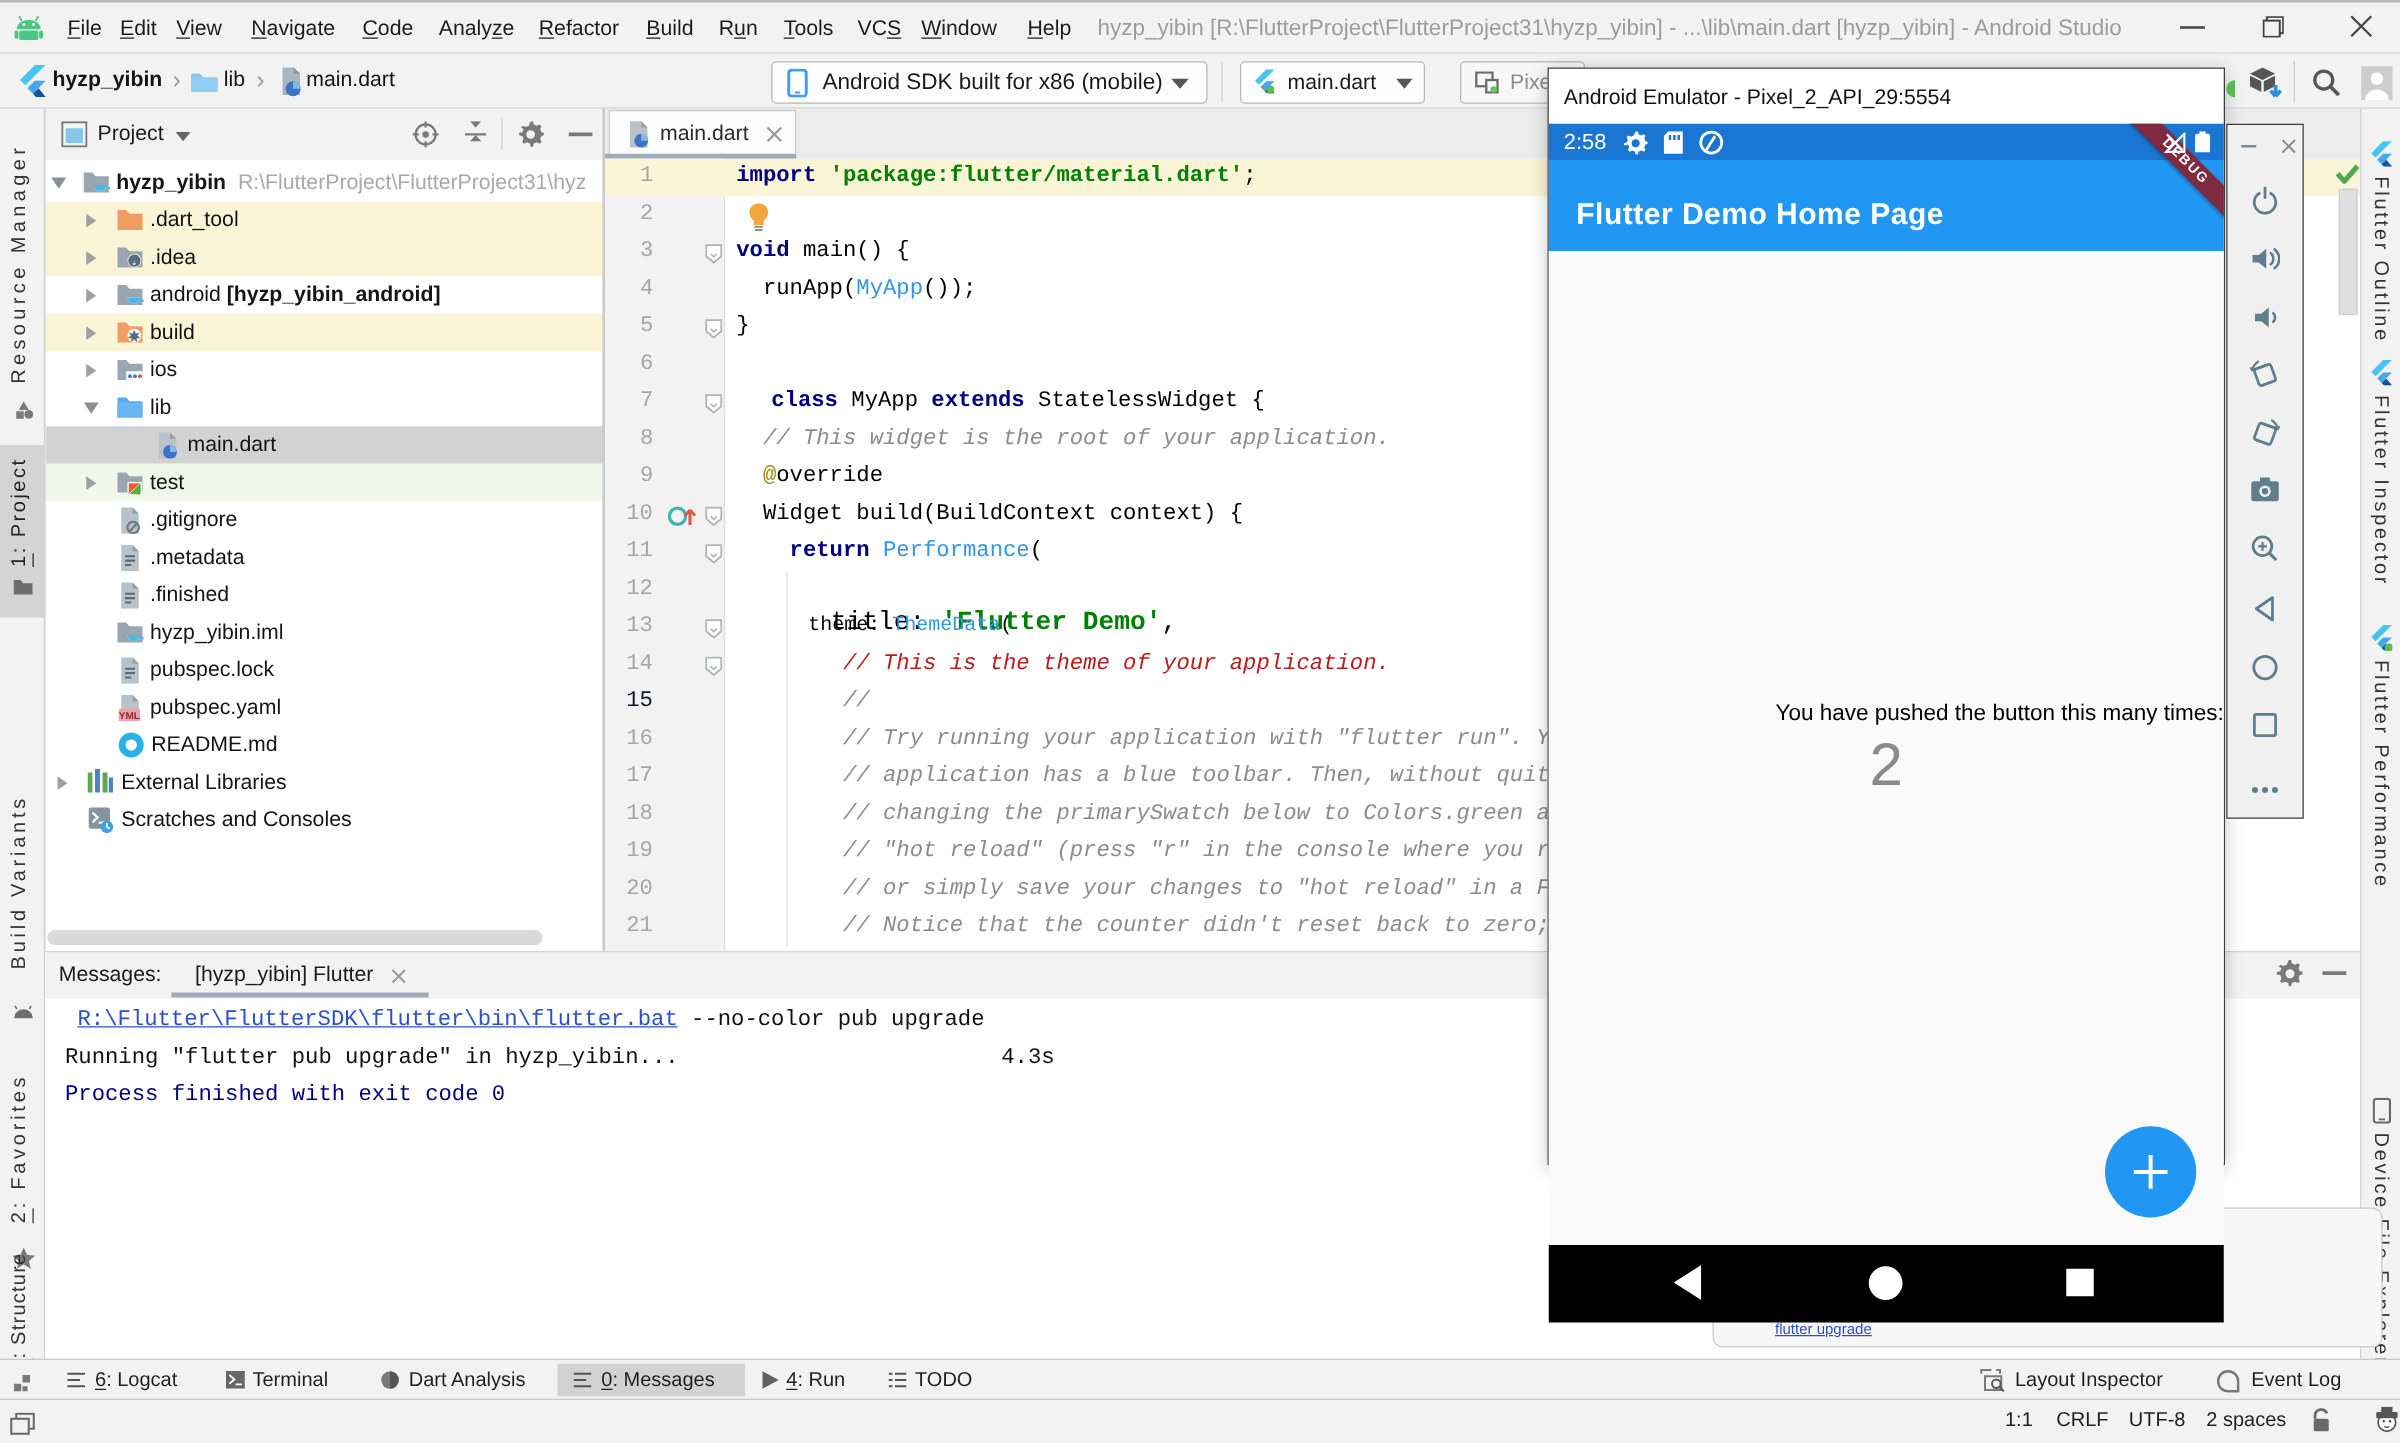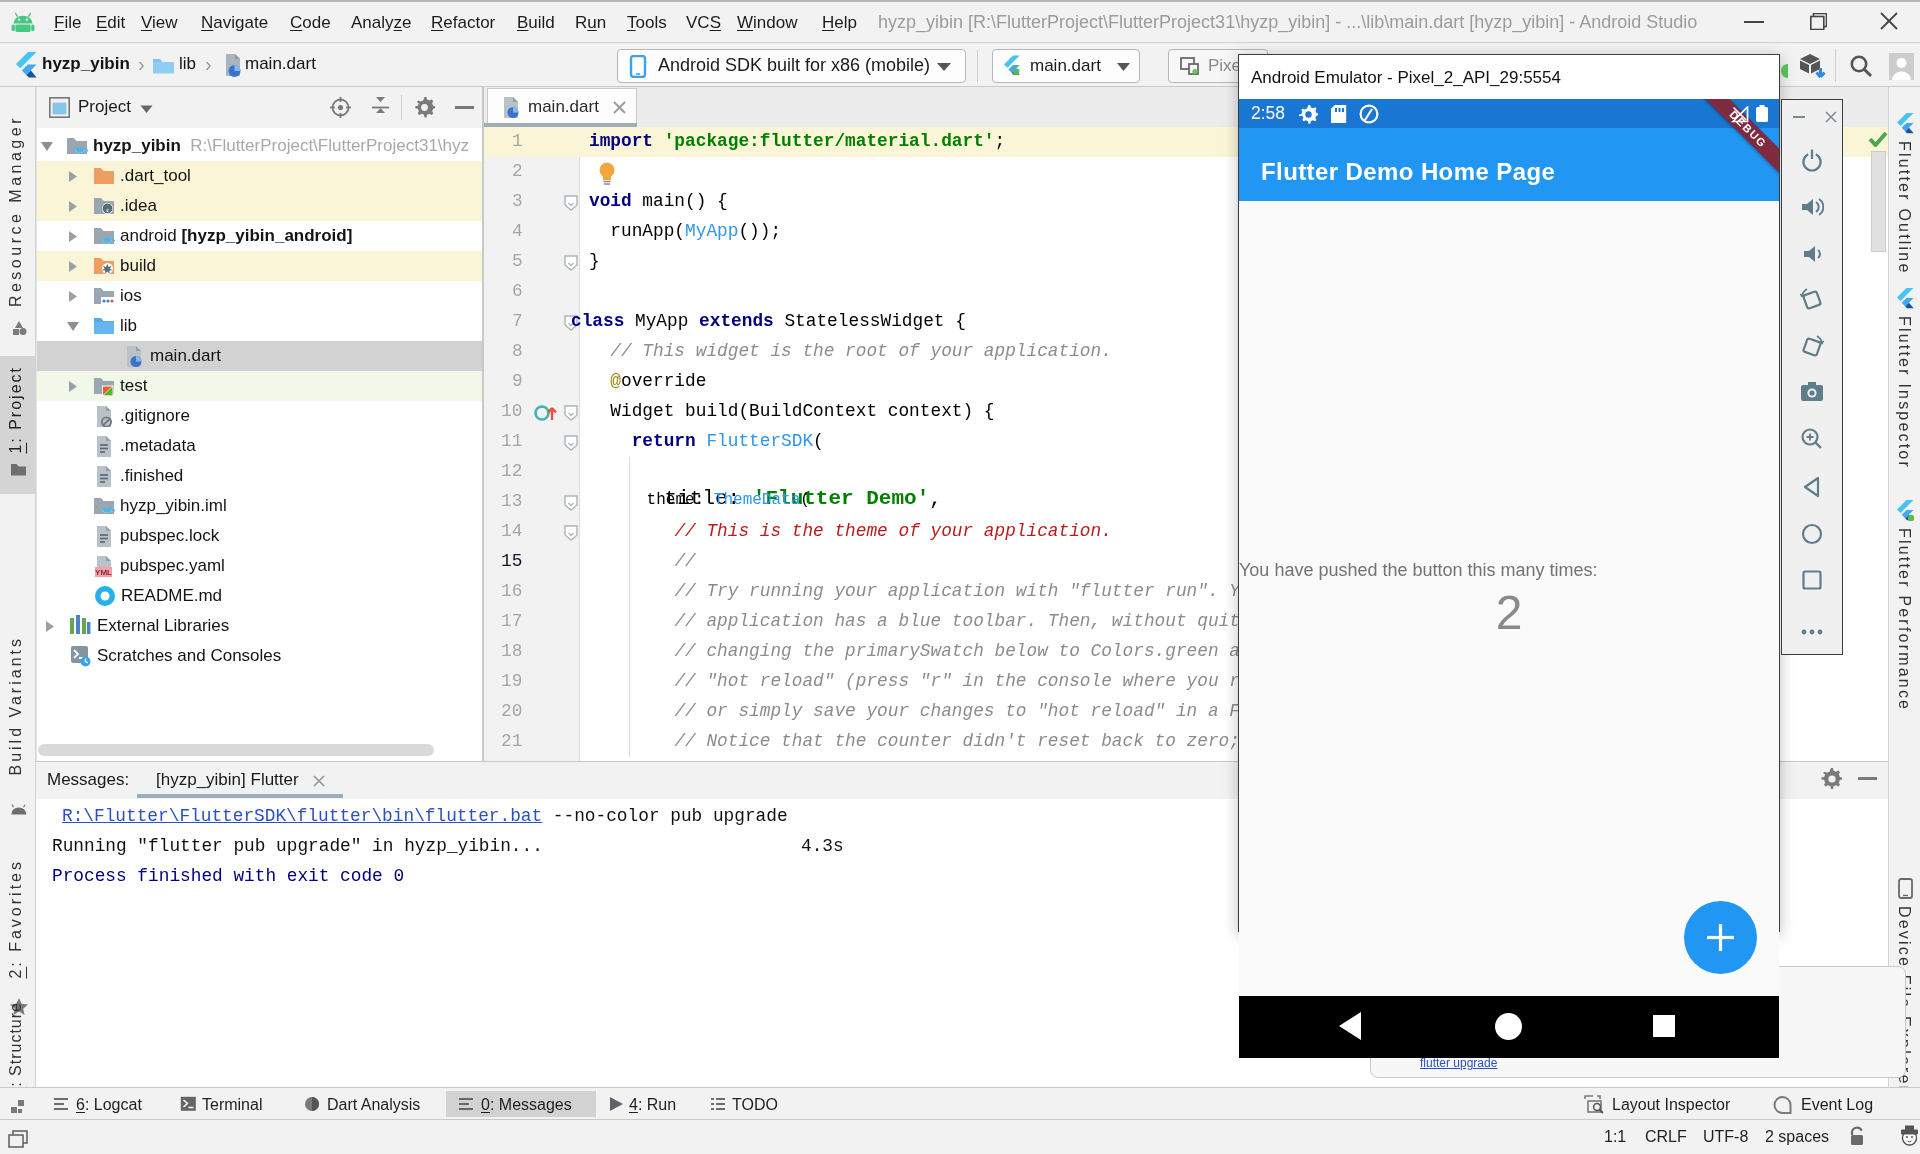--- a/index.html
+++ b/index.html
@@ -417,25 +417,25 @@
       <line x1="5.5" y1="19.5" x2="12.5" y2="19.5"></line>
       <line x1="6" y1="22" x2="12" y2="22"></line>
     </g>
   </svg>
 <div class="a" style="left:629px;top:457px;width:1px;height:300px;background:#dcdcdc"></div>
 <div class="a" style="left:609px;top:217px;width:1px;height:0px;background:#dcdcdc"></div>
 <div class="a mono" style="left:589px;top:131px;white-space:pre;font-size:17.8px;color:#000;letter-spacing:0px"><span style="color:#000080;font-weight:bold">import </span><span style="color:#008000;font-weight:bold">'package:flutter/material.dart'</span><span style="">;</span></div>
 <div class="a mono" style="left:589px;top:191px;white-space:pre;font-size:17.8px;color:#000;letter-spacing:0px"><span style="color:#000080;font-weight:bold">void </span><span style="">main() {</span></div>
 <div class="a mono" style="left:589px;top:221px;white-space:pre;font-size:17.8px;color:#000;letter-spacing:0px"><span style="">  runApp(</span><span style="color:#2f96ea">MyApp</span><span style="">());</span></div>
 <div class="a mono" style="left:589px;top:251px;white-space:pre;font-size:17.8px;color:#000;letter-spacing:0px"><span style="">}</span></div>
-<div class="a mono" style="left:571px;top:311px;white-space:pre;font-size:17.8px;color:#000;letter-spacing:0px"><span style="color:#000080;font-weight:bold">class </span><span style="">MyApp </span><span style="color:#000080;font-weight:bold">extends </span><span style="">StatelessWidget {</span></div>
+<div class="a mono" style="left:617px;top:311px;white-space:pre;font-size:17.8px;color:#000;letter-spacing:0px"><span style="color:#000080;font-weight:bold">class </span><span style="">MyApp </span><span style="color:#000080;font-weight:bold">extends </span><span style="">StatelessWidget {</span></div>
 <div class="a mono" style="left:589px;top:341px;white-space:pre;font-size:17.8px;color:#000;letter-spacing:0px"><span style="">  </span><span style="color:#8c8c8c;font-style:italic">// This widget is the root of your application.</span></div>
 <div class="a mono" style="left:589px;top:371px;white-space:pre;font-size:17.8px;color:#000;letter-spacing:0px"><span style="">  </span><span style="color:#9e880d">@</span><span style="">override</span></div>
 <div class="a mono" style="left:589px;top:401px;white-space:pre;font-size:17.8px;color:#000;letter-spacing:0px"><span style="">  Widget build(BuildContext context) {</span></div>
-<div class="a mono" style="left:589px;top:431px;white-space:pre;font-size:17.8px;color:#000;letter-spacing:0px"><span style="">    </span><span style="color:#000080;font-weight:bold">return </span><span style="color:#2f96ea">FlutterSDK</span><span style="">(</span></div>
+<div class="a mono" style="left:589px;top:431px;white-space:pre;font-size:17.8px;color:#000;letter-spacing:0px"><span style="">    </span><span style="color:#000080;font-weight:bold">return </span><span style="color:#2f96ea">Performance</span><span style="">(</span></div>
 <div class="a mono" style="left:589px;top:487px;white-space:pre;font-size:21px;color:#000;letter-spacing:0px"><span style="">      title: </span><span style="color:#008000;font-weight:bold">'Flutter Demo'</span><span style="">,</span></div>
 <div class="a mono" style="left:589px;top:491px;white-space:pre;font-size:16px;color:#000;letter-spacing:0px"><span style="">      theme: </span><span style="color:#2f96ea">ThemeData</span><span style="">(</span></div>
 <div class="a mono" style="left:589px;top:521px;white-space:pre;font-size:17.8px;color:#000;letter-spacing:0px"><span style="">        </span><span style="color:#b91c1c;font-style:italic">// This is the theme of your application.</span></div>
 <div class="a mono" style="left:589px;top:551px;white-space:pre;font-size:17.8px;color:#000;letter-spacing:0px"><span style="">        </span><span style="color:#8c8c8c;font-style:italic">//</span></div>
 <div class="a mono" style="left:589px;top:581px;white-space:pre;font-size:17.8px;color:#000;letter-spacing:0px"><span style="">        </span><span style="color:#8c8c8c;font-style:italic">// Try running your application with "flutter run". You'll see the</span></div>
 <div class="a mono" style="left:589px;top:611px;white-space:pre;font-size:17.8px;color:#000;letter-spacing:0px"><span style="">        </span><span style="color:#8c8c8c;font-style:italic">// application has a blue toolbar. Then, without quitting the app, try</span></div>
 <div class="a mono" style="left:589px;top:641px;white-space:pre;font-size:17.8px;color:#000;letter-spacing:0px"><span style="">        </span><span style="color:#8c8c8c;font-style:italic">// changing the primarySwatch below to Colors.green and then invoke</span></div>
 <div class="a mono" style="left:589px;top:671px;white-space:pre;font-size:17.8px;color:#000;letter-spacing:0px"><span style="">        </span><span style="color:#8c8c8c;font-style:italic">// "hot reload" (press "r" in the console where you ran "flutter run",</span></div>
 <div class="a mono" style="left:589px;top:701px;white-space:pre;font-size:17.8px;color:#000;letter-spacing:0px"><span style="">        </span><span style="color:#8c8c8c;font-style:italic">// or simply save your changes to "hot reload" in a Flutter IDE).</span></div>
 <div class="a mono" style="left:589px;top:731px;white-space:pre;font-size:17.8px;color:#000;letter-spacing:0px"><span style="">        </span><span style="color:#8c8c8c;font-style:italic">// Notice that the counter didn't reset back to zero; the application</span></div>
@@ -605,21 +605,21 @@
 </div>
 <svg class="a" style="left:492px;top:51px" width="19" height="17" viewBox="0 0 19 17">
       <path d="M2 15.5 L16.5 1 V15.5 Z" fill="none" stroke="#fff" stroke-width="1.7"></path>
       <line x1="2.5" y1="1.5" x2="15" y2="14" stroke="#fff" stroke-width="1.7"></line>
     </svg>
 <svg class="a" style="left:517px;top:50px" width="12" height="17" viewBox="0 0 12 17">
       <rect x="0" y="2" width="12" height="15" rx="1.5" fill="#fff"></rect>
       <rect x="3.5" y="0" width="5" height="3.5" fill="#fff"></rect>
     </svg>
 <div class="a" style="left:0;top:146px;width:540px;height:795px;background:#fafafa"></div>
-<div class="a" style="left:0;top:505px;width:540px;text-align:left;font-size:18px;color:#737373;white-space:pre">You have pushed the button this many times:</div>
+<div class="a" style="left:0;top:505px;width:540px;text-align:right;font-size:18px;color:#000000;white-space:pre">You have pushed the button this many times:</div>
 <div class="a" style="left:0;top:530px;width:540px;text-align:center;font-size:48px;color:#8a8a8a">2</div>
 <div class="a" style="left:445px;top:846px;width:73px;height:73px;border-radius:50%;background:#2196f3"></div>
 <svg class="a" style="left:445px;top:846px" width="73" height="73">
       <g stroke="#fff" stroke-width="3.2">
         <line x1="36.5" y1="23" x2="36.5" y2="50"></line>
         <line x1="23" y1="36.5" x2="50" y2="36.5"></line>
       </g>
     </svg>
 <div class="a" style="left:0;top:941px;width:540px;height:62px;background:#000"></div>
 <svg class="a" style="left:100px;top:957px" width="22" height="28">

